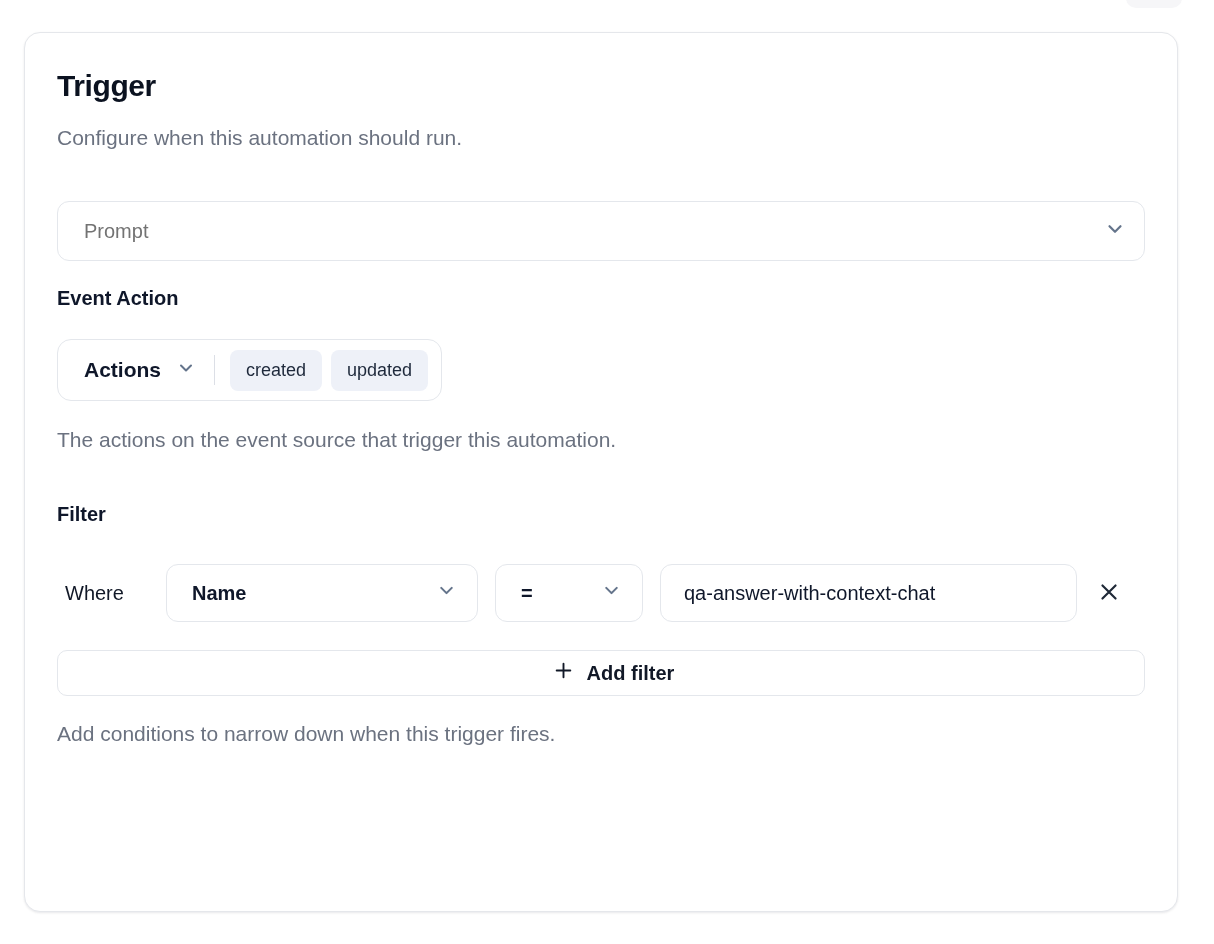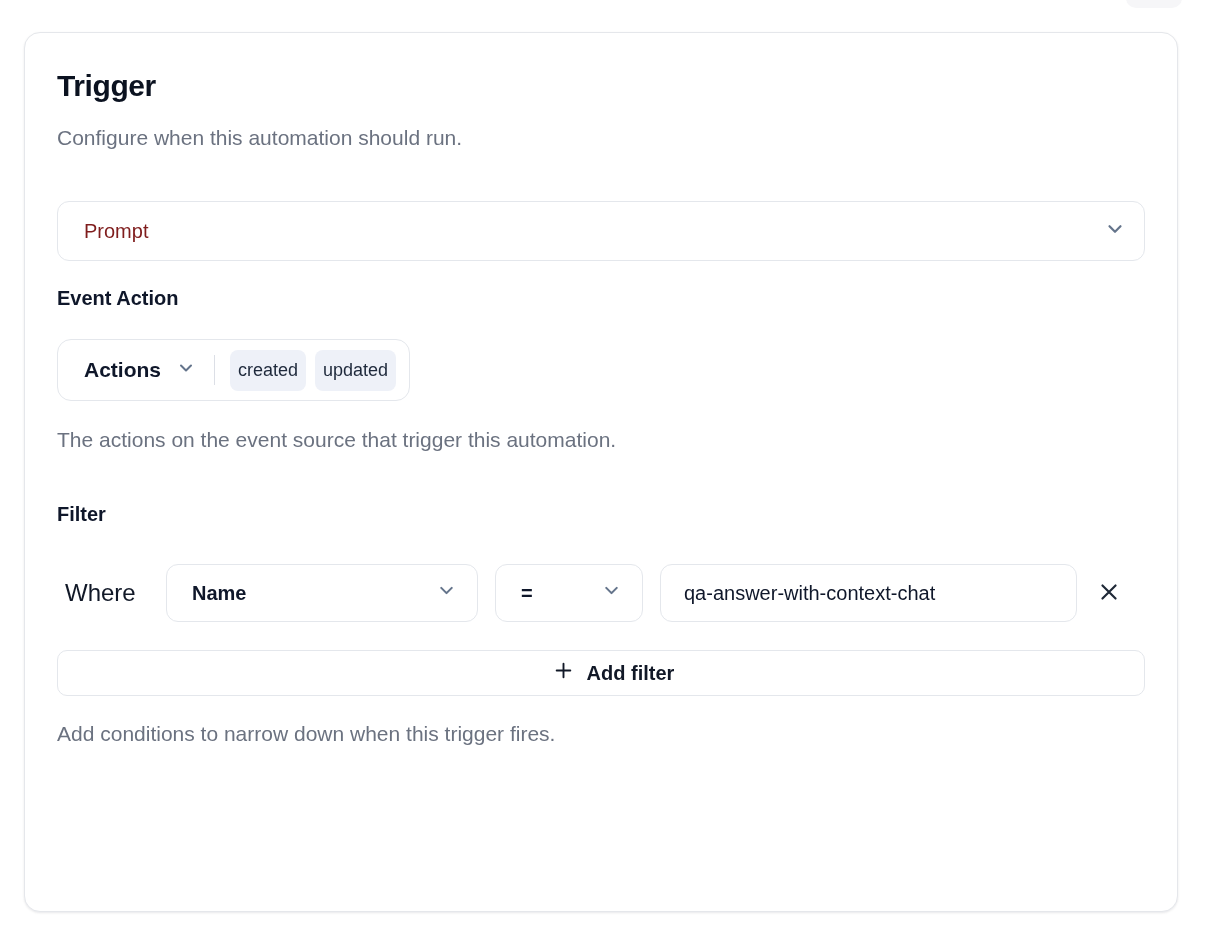--- a/index.html
+++ b/index.html
@@ -69,21 +69,21 @@
     border: 1px solid #e4e7ec;
     border-radius: 12px;
     background: #ffffff;
     cursor: pointer;
   }
   .select-lg {
     width: 100%;
     height: 60px;
     padding: 0 18px 0 26px;
     font-size: 20px;
-    color: #7f1d1d;
+    color: #737373;
     margin-bottom: 25px;
   }
 
   .chev { flex: 0 0 auto; display: block; }
 
   
   .action-control {
     display: inline-flex;
     align-items: center;
     height: 62px;
@@ -109,21 +109,21 @@
   .v-divider {
     width: 1px;
     height: 30px;
     background: #dcdfe6;
     margin: 0 15px 0 18px;
   }
   .chip {
     display: inline-flex;
     align-items: center;
     height: 41px;
-    padding: 0 8px;
+    padding: 0 16px;
     background: #eef1f8;
     border-radius: 8px;
     font-size: 18px;
     color: #1e293b;
     margin-right: 9px;
     cursor: default;
   }
   .chip:last-child { margin-right: 0; }
 
   
@@ -131,21 +131,21 @@
   .filter-row {
     display: flex;
     align-items: center;
     margin-bottom: 28px;
     padding-right: 16px;
   }
   .where-label {
     width: 109px;
     flex: 0 0 auto;
     padding-left: 8px;
-    font-size: 24px;
+    font-size: 20px;
     color: #111827;
   }
   .select-field {
     width: 312px;
     flex: 0 0 auto;
     height: 58px;
     padding: 0 20px 0 25px;
     font-size: 20px;
     font-weight: 700;
     color: #0f172a;

